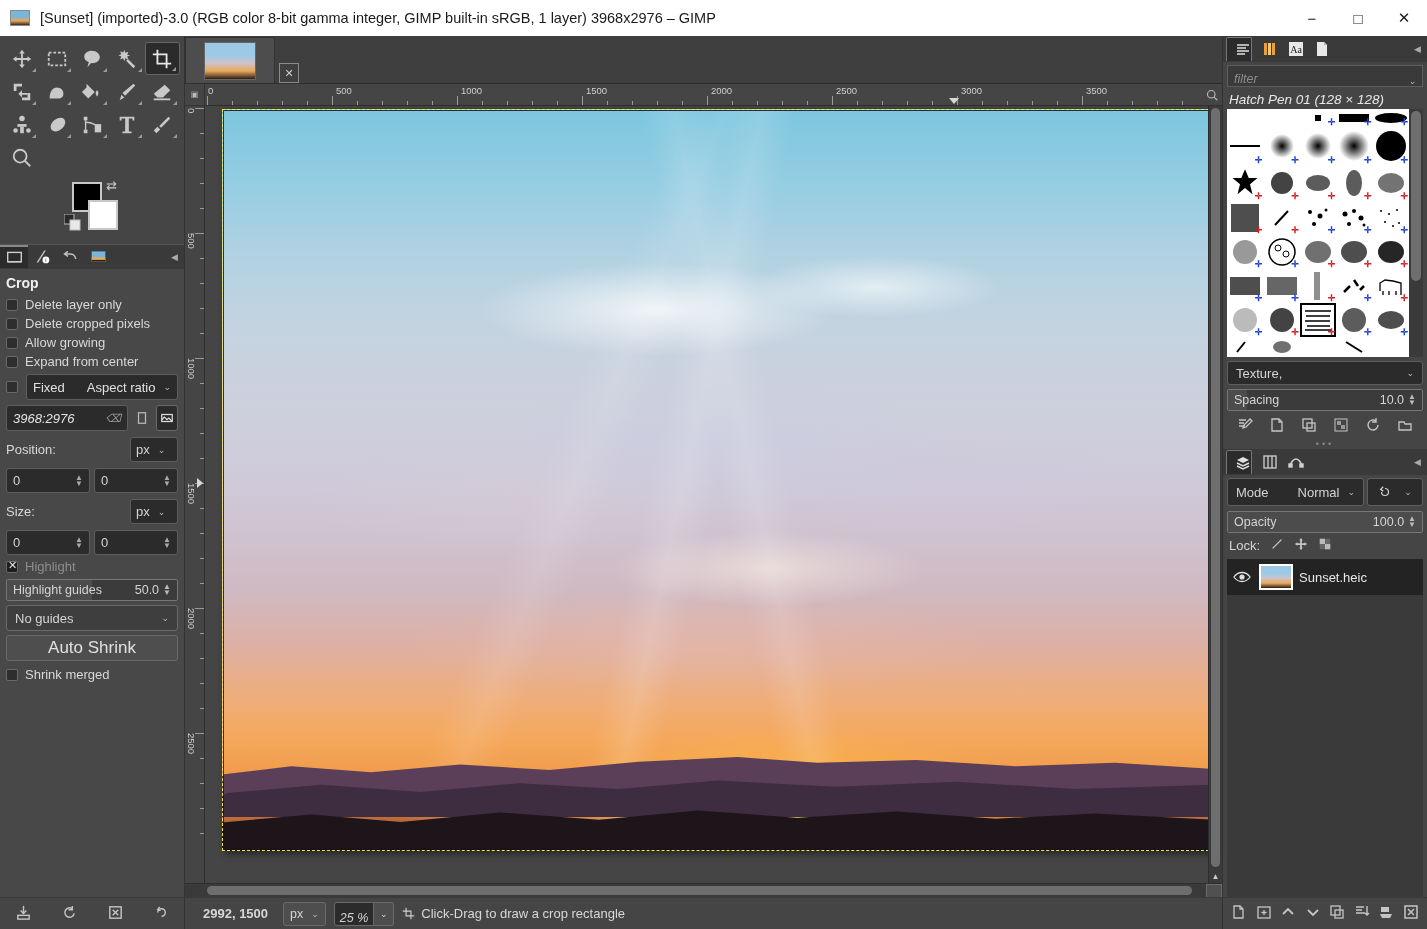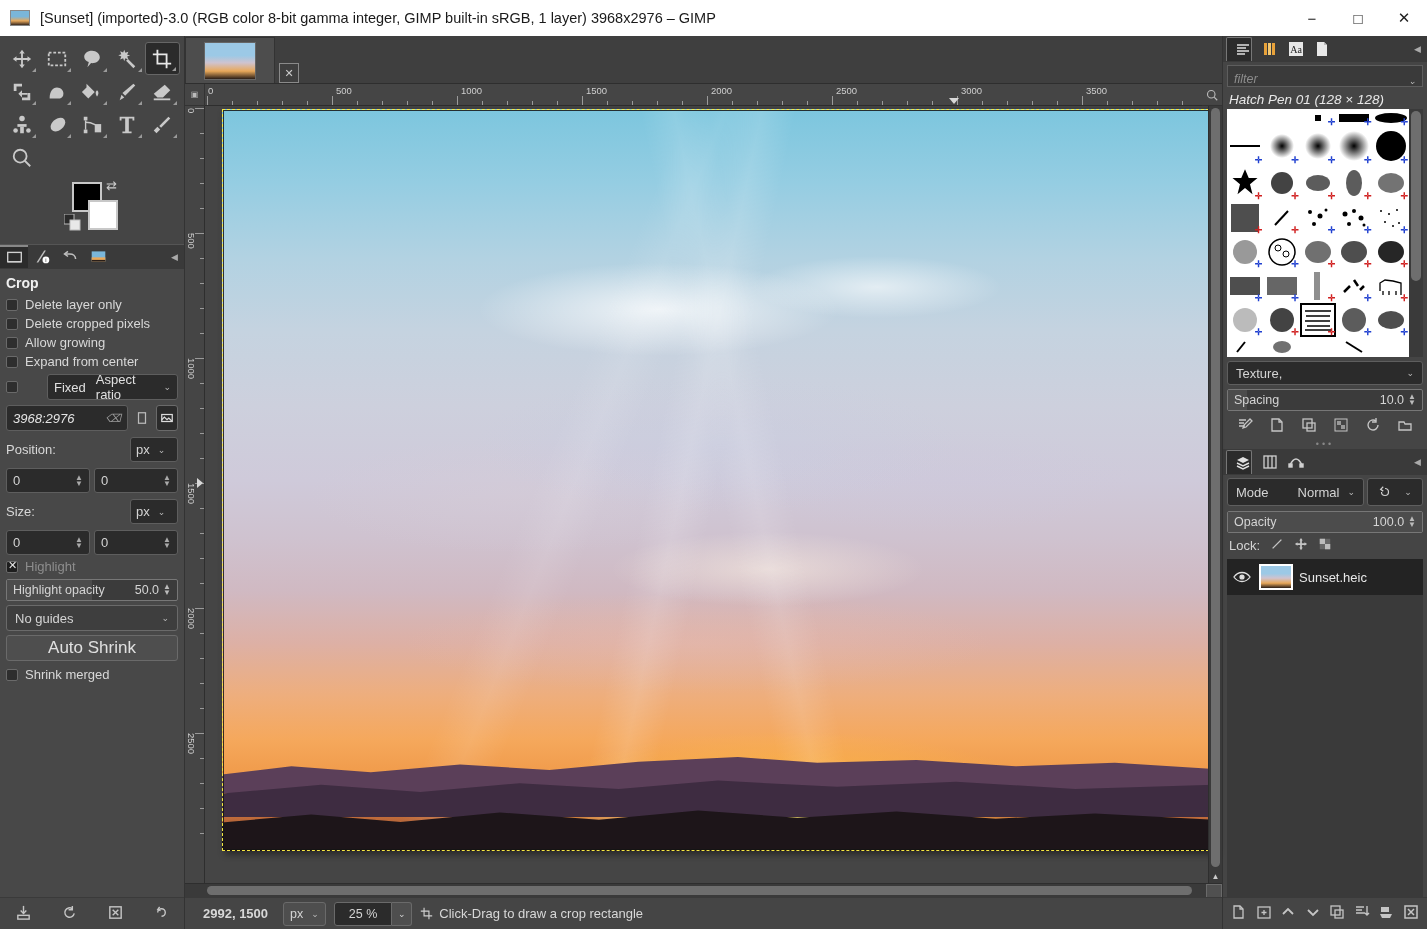--- a/index.html
+++ b/index.html
@@ -66,21 +66,21 @@
   .opt-title { font-size: 14px; font-weight: bold; color: #f0f0f0; padding: 2px 6px 4px 6px; }
   .checkrow { display: flex; align-items: center; padding: 2px 6px; }
   .cbox { width: 12px; height: 12px; background: #2e2e2e; border: 1px solid #6a6a6a;
     border-radius: 2px; margin-right: 7px; flex: none; position: relative; }
   .cbox.checked { background: #1e1e1e; }
   .cbox.checked::after { content: "✕"; position: absolute; left: 1px; top: -3px;
     font-size: 11px; color: #e8e8e8; }
   .checkrow .lbl { font-size: 13px; color: #d8d8d8; }
   .checkrow .lbl.dim { color: #8d8d8d; }
 
-  .fixedrow { display: flex; align-items: center; padding: 3px 6px; gap: 21px; }
+  .fixedrow { display: flex; align-items: center; padding: 3px 6px; }
   .combo { background: #2b2b2b; border: 1px solid #5e5e5e; border-radius: 3px;
     height: 26px; display: flex; align-items: center; padding: 0 6px;
     font-size: 13px; color: #e0e0e0; }
   .combo .cv { margin-left: auto; padding-left: 10px; }
   .chev { font-size: 9px; color: #bbb; margin-left: 8px; }
 
   .ratiorow { display: flex; align-items: center; padding: 2px 6px; gap: 3px; }
   .ratio-field { flex: 1; height: 26px; background: #2b2b2b; border: 1px solid #5e5e5e;
     border-radius: 3px; display: flex; align-items: center; padding: 0 6px;
     font-style: italic; font-size: 13px; color: #e4e4e4; }
@@ -236,21 +236,21 @@
     background: #6e6e6e; border-radius: 5px; }
   .quickmask { width: 16px; height: 14px; background: #505050;
     border: 1px solid #6a6a6a; flex: none; }
 
   .statusbar { height: 32px; background: #454545; display: flex; align-items: center;
     padding: 0 8px; gap: 8px; flex: none; border-top: 1px solid #3a3a3a; }
   .coords { font-size: 13px; color: #d8d8d8; min-width: 82px; padding-left: 10px; font-weight: bold; }
   .sb-combo { background: #4e4e4e; border: 1px solid #6a6a6a; border-radius: 3px;
     height: 24px; display: flex; align-items: center; padding: 0 6px; font-size: 12.5px; }
   .zoombox { background: #2b2b2b; border: 1px solid #6a6a6a; border-radius: 3px 0 0 3px;
-    height: 24px; display: flex; align-items: center; padding: 0 14px; font-size: 12.5px; }
+    height: 24px; display: flex; align-items: flex-end; padding: 0 5px; font-size: 12.5px; font-style: italic; }
   .zoomchev { background: #4e4e4e; border: 1px solid #6a6a6a; border-left: none;
     border-radius: 0 3px 3px 0; height: 24px; width: 20px; display: flex;
     align-items: center; justify-content: center; font-size: 9px; }
   .sb-msg { font-size: 13px; color: #d8d8d8; display: flex; align-items: center; gap: 6px; }
 
   
   .rightdock { width: 205px; background: #454545; display: flex; flex-direction: column;
     flex: none; border-left: 1px solid #333; }
   .rtabs { height: 26px; background: #3a3a3a; display: flex; align-items: center;
     padding-left: 3px; flex: none; }
@@ -599,21 +599,21 @@
           </div>
         </div>
 
         <div class="checkrow">
           <div class="cbox checked"></div>
           <div class="lbl dim">Highlight</div>
         </div>
 
         <div class="slider">
           <div class="fill"></div>
-          <span class="txt">Highlight opacity</span>
+          <span class="txt">Highlight guides</span>
           <span class="val">50.0</span>
           <span class="sp">
               <span>▲</span>
               <span>▼</span>
             </span>
         </div>
 
         <div class="wcombo">
           <span>No guides</span>
           <span class="chev" style="margin-left:auto">⌄</span>

